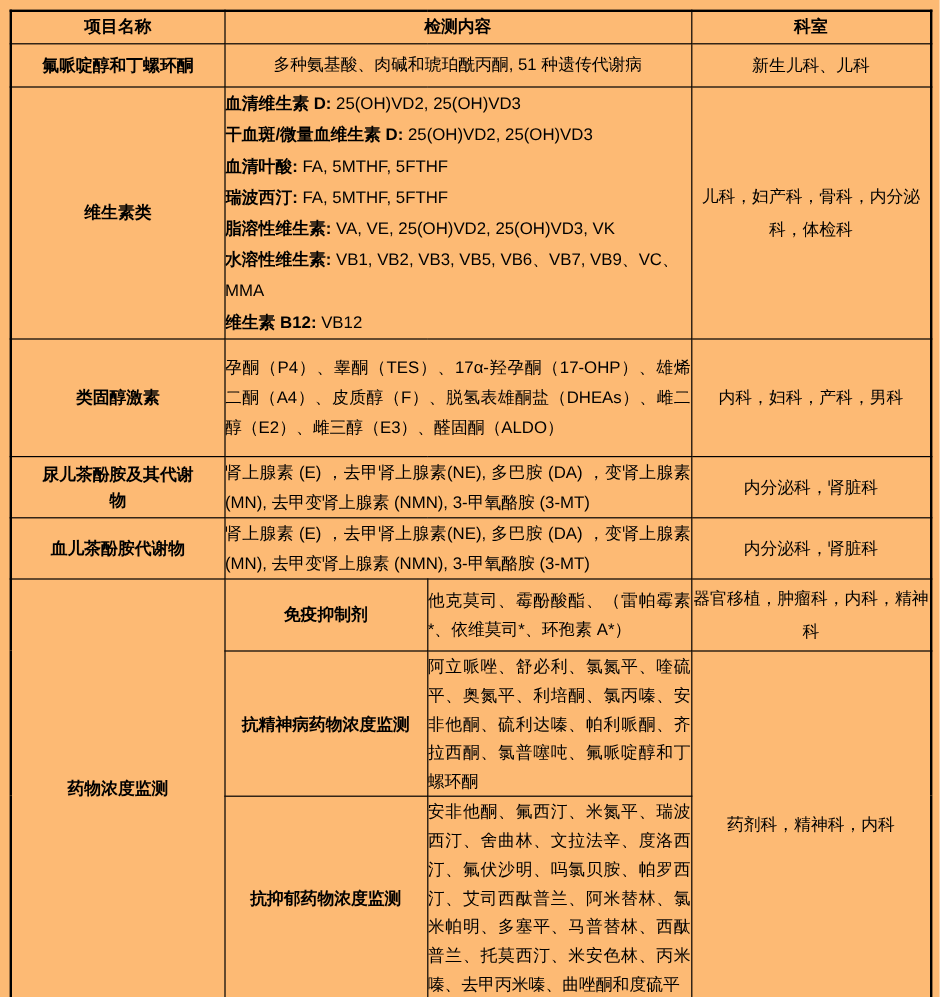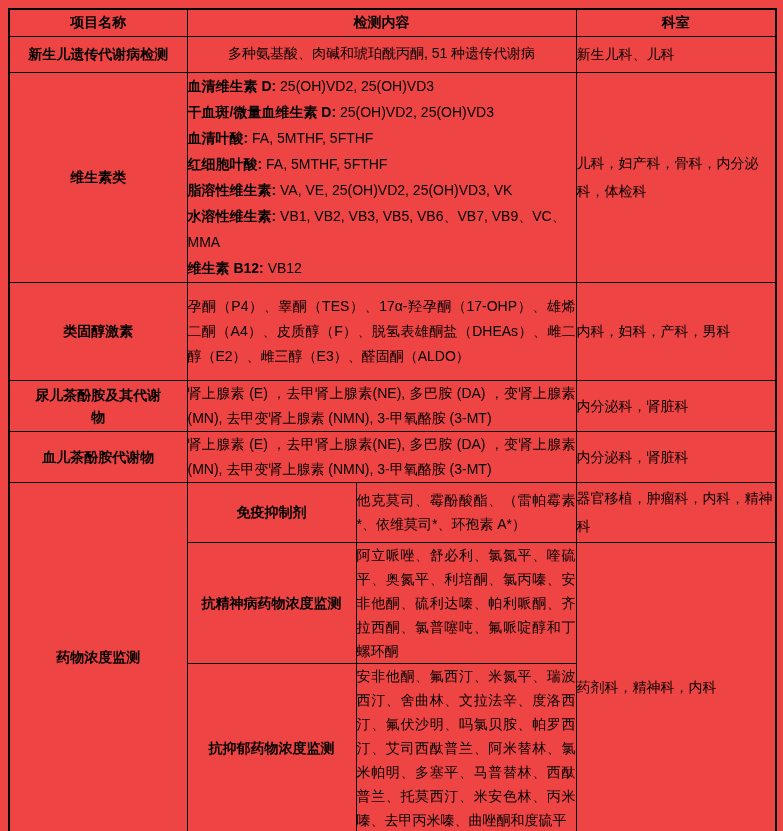--- a/index.html
+++ b/index.html
@@ -7,21 +7,21 @@
     padding: 0;
     background: #ffffff;
     color: #000000;
     font-family: "Liberation Sans", "DejaVu Sans", sans-serif;
   }
   .page {
     width: 783px;
     height: 831px;
     box-sizing: border-box;
     padding: 8px;
-    background: #ef4444;
+    background: #fdba74;
   }
   table.med-table {
     border-collapse: collapse;
     table-layout: fixed;
     width: 767px;
     border: 2px solid #000000;
   }
   table.med-table td {
     border: 1px solid #000000;
     vertical-align: middle;
@@ -59,20 +59,21 @@
     padding: 2px 14px;
   }
   td.cat {
     font-weight: bold;
     text-align: center;
     line-height: 22px;
     padding: 2px 8px;
     margin-top: 43px;
   }
   td.dept {
+    text-align: center;
     line-height: 28px;
     padding: 2px 8px;
   }
   td.content {
     padding: 2px 8px;
     line-height: 25px;
     text-align: left;
   }
   td.content-center {
     text-align: center;
@@ -110,32 +111,32 @@
     </colgroup>
 
     <tbody>
         <tr class="h-header">
       <td class="hd">项目名称</td>
       <td class="hd" colspan="2">检测内容</td>
       <td class="hd">科室</td>
     </tr>
 
     <tr class="h-r1">
-      <td class="name">新生儿遗传代谢病检测</td>
+      <td class="name">氟哌啶醇和丁螺环酮</td>
       <td class="content-center" colspan="2">多种氨基酸、肉碱和琥珀酰丙酮, 51 种遗传代谢病</td>
       <td class="dept">新生儿科、儿科</td>
     </tr>
 
     <tr class="h-r2">
       <td class="name">维生素类</td>
       <td class="content" colspan="2">
         <div class="vline"><span class="vlabel">血清维生素 D: </span><span>25(OH)VD2, 25(OH)VD3</span></div>
         <div class="vline"><span class="vlabel">干血斑/微量血维生素 D: </span><span>25(OH)VD2, 25(OH)VD3</span></div>
         <div class="vline"><span class="vlabel">血清叶酸: </span><span>FA, 5MTHF, 5FTHF</span></div>
-        <div class="vline"><span class="vlabel">红细胞叶酸: </span><span>FA, 5MTHF, 5FTHF</span></div>
+        <div class="vline"><span class="vlabel">瑞波西汀: </span><span>FA, 5MTHF, 5FTHF</span></div>
         <div class="vline"><span class="vlabel">脂溶性维生素: </span><span>VA, VE, 25(OH)VD2, 25(OH)VD3, VK</span></div>
         <div class="vline"><span class="vlabel">水溶性维生素: </span><span>VB1, VB2, VB3, VB5, VB6、VB7, VB9、VC、MMA</span></div>
         <div class="vline"><span class="vlabel">维生素 B12: </span><span>VB12</span></div>
       </td>
       <td class="dept">儿科，妇产科，骨科，内分泌科，体检科</td>
     </tr>
 
     <tr class="h-r3">
       <td class="name">类固醇激素</td>
       <td class="content" colspan="2">

